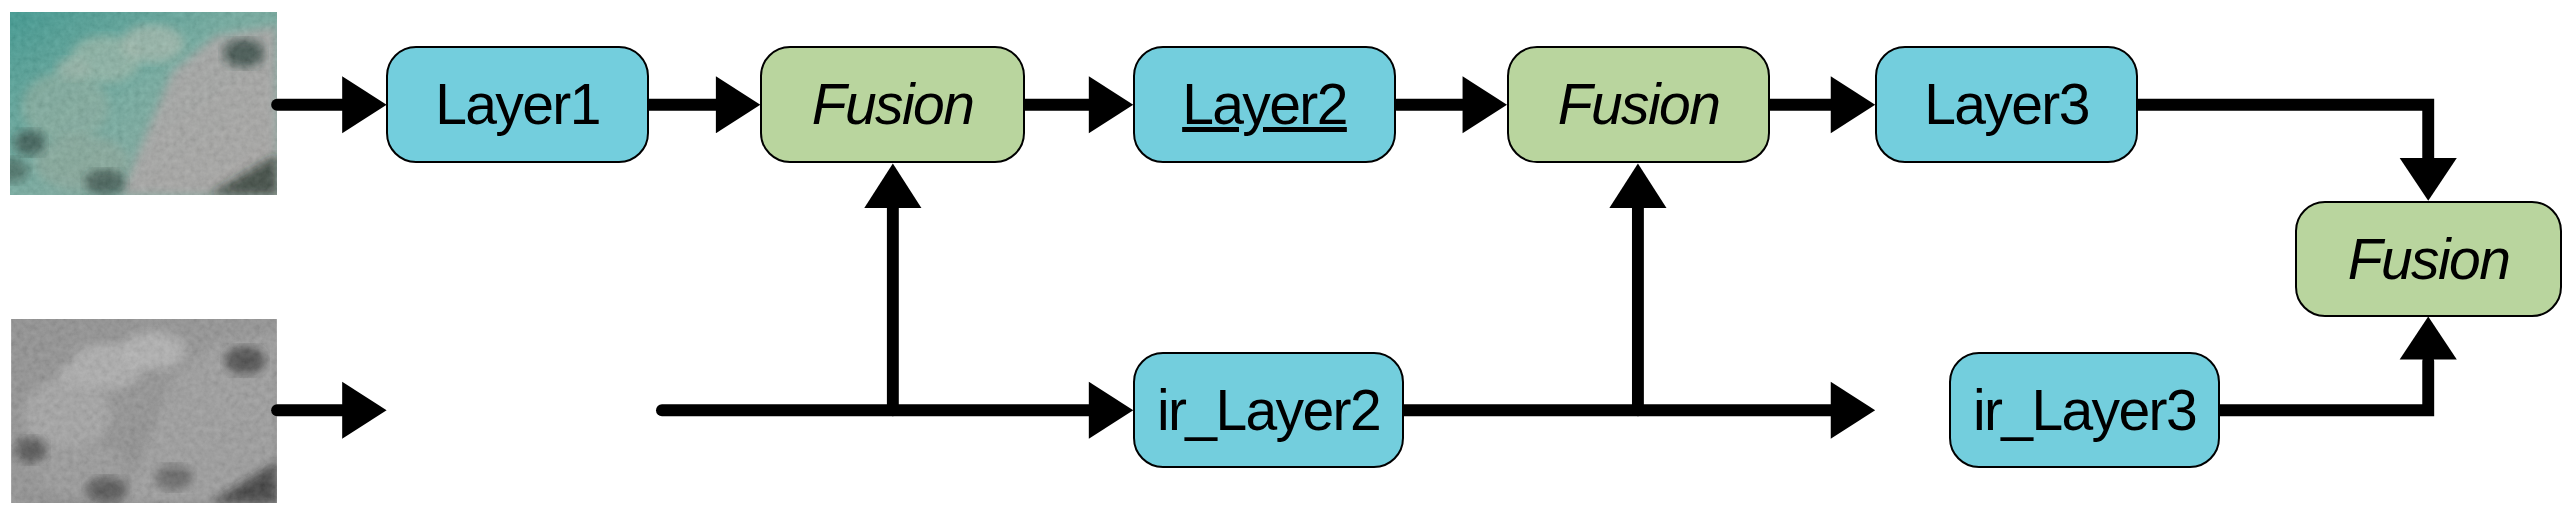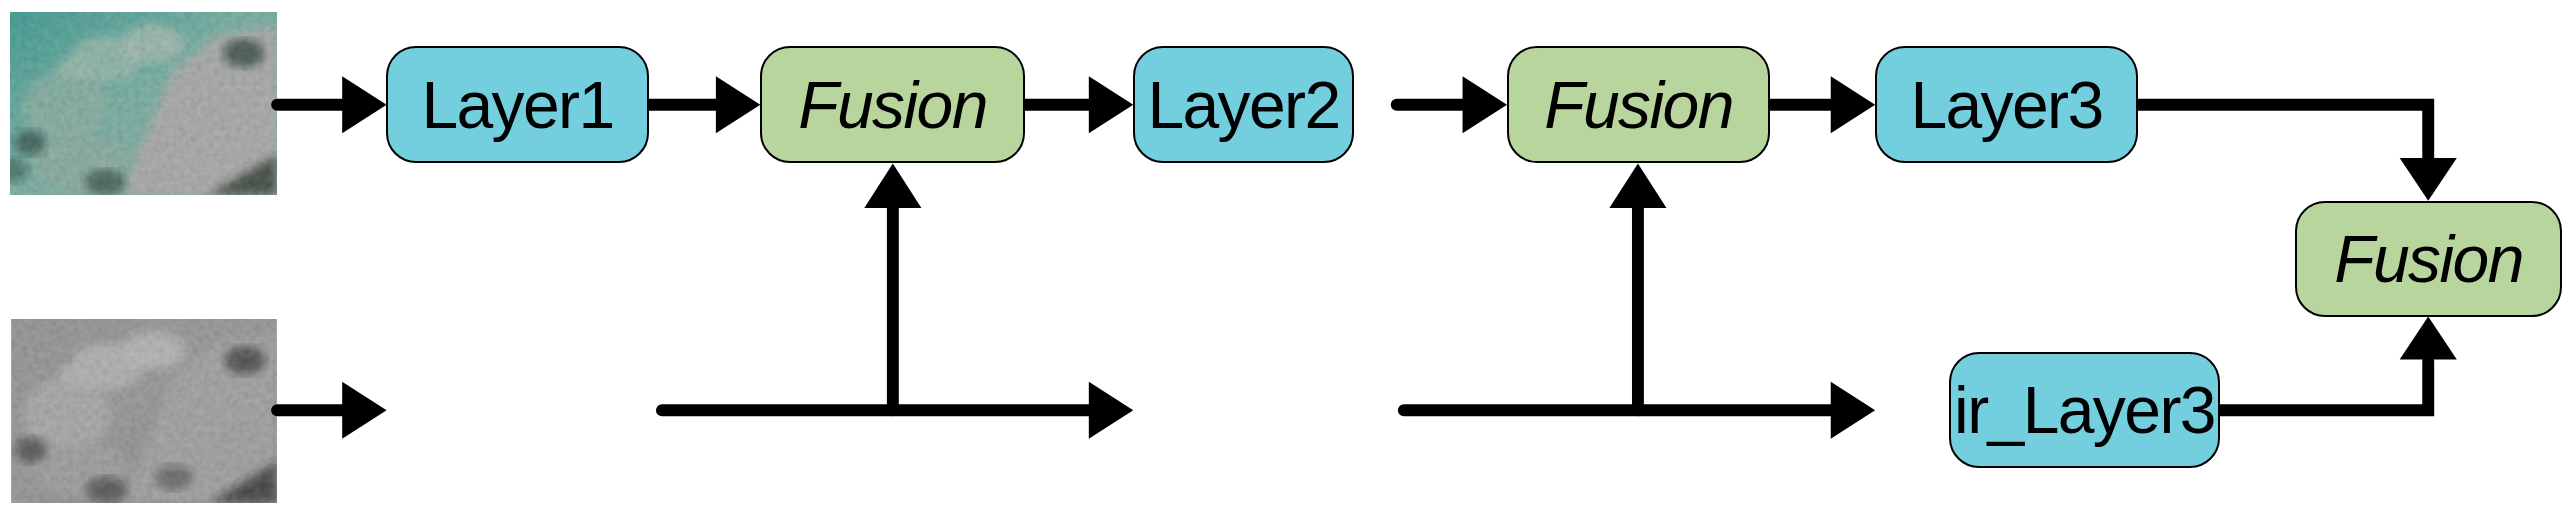--- a/index.html
+++ b/index.html
@@ -13,21 +13,21 @@
     overflow: hidden;
   }
   .node {
     position: absolute;
     box-sizing: border-box;
     border: 2.8px solid var(--outline, #000000);
     border-radius: 30px;
     display: flex;
     align-items: center;
     justify-content: center;
-    font-size: 66px;
+    font-size: 57px;
     letter-spacing: -1.6px;
     color: #000000;
     white-space: nowrap;
     line-height: 1;
   }
   .node.layer  { background: var(--layer-fill, #73cedd); }
   .node.fusion { background: var(--fusion-fill, #b9d59e); font-style: italic; }
   .photo {
     position: absolute;
     display: block;
@@ -167,30 +167,33 @@
         <polygon points="3024,453 3096,453 3060,399"></polygon>
     </g>
   </svg>
 
   <div class="node layer" style="left:386px;  top:46px;  width:263px; height:117px;">
     <span>Layer1</span>
   </div>
   <div class="node fusion" style="left:760px;  top:46px;  width:265px; height:117px;">
     <span>Fusion</span>
   </div>
-  <div class="node layer" style="left:1133px; top:46px;  width:221px; height:117px;">
+  <div class="node layer" style="left:1133px; top:46px;  width:263px; height:117px;text-decoration:underline;">
     <span>Layer2</span>
   </div>
   <div class="node fusion" style="left:1507px; top:46px;  width:263px; height:117px;">
     <span>Fusion</span>
   </div>
   <div class="node layer" style="left:1875px; top:46px;  width:263px; height:117px;text-align:center;">
     <span>Layer3</span>
   </div>
 
+  <div class="node layer" style="left:1133px; top:352px; width:271px; height:116px;">
+    <span>ir_Layer2</span>
+  </div>
   <div class="node layer" style="left:1949px; top:352px; width:271px; height:116px;">
     <span>ir_Layer3</span>
   </div>
 
   <div class="node fusion" style="left:2295px; top:201px; width:267px; height:116px;">
     <span>Fusion</span>
   </div>
 
 </div>
 

